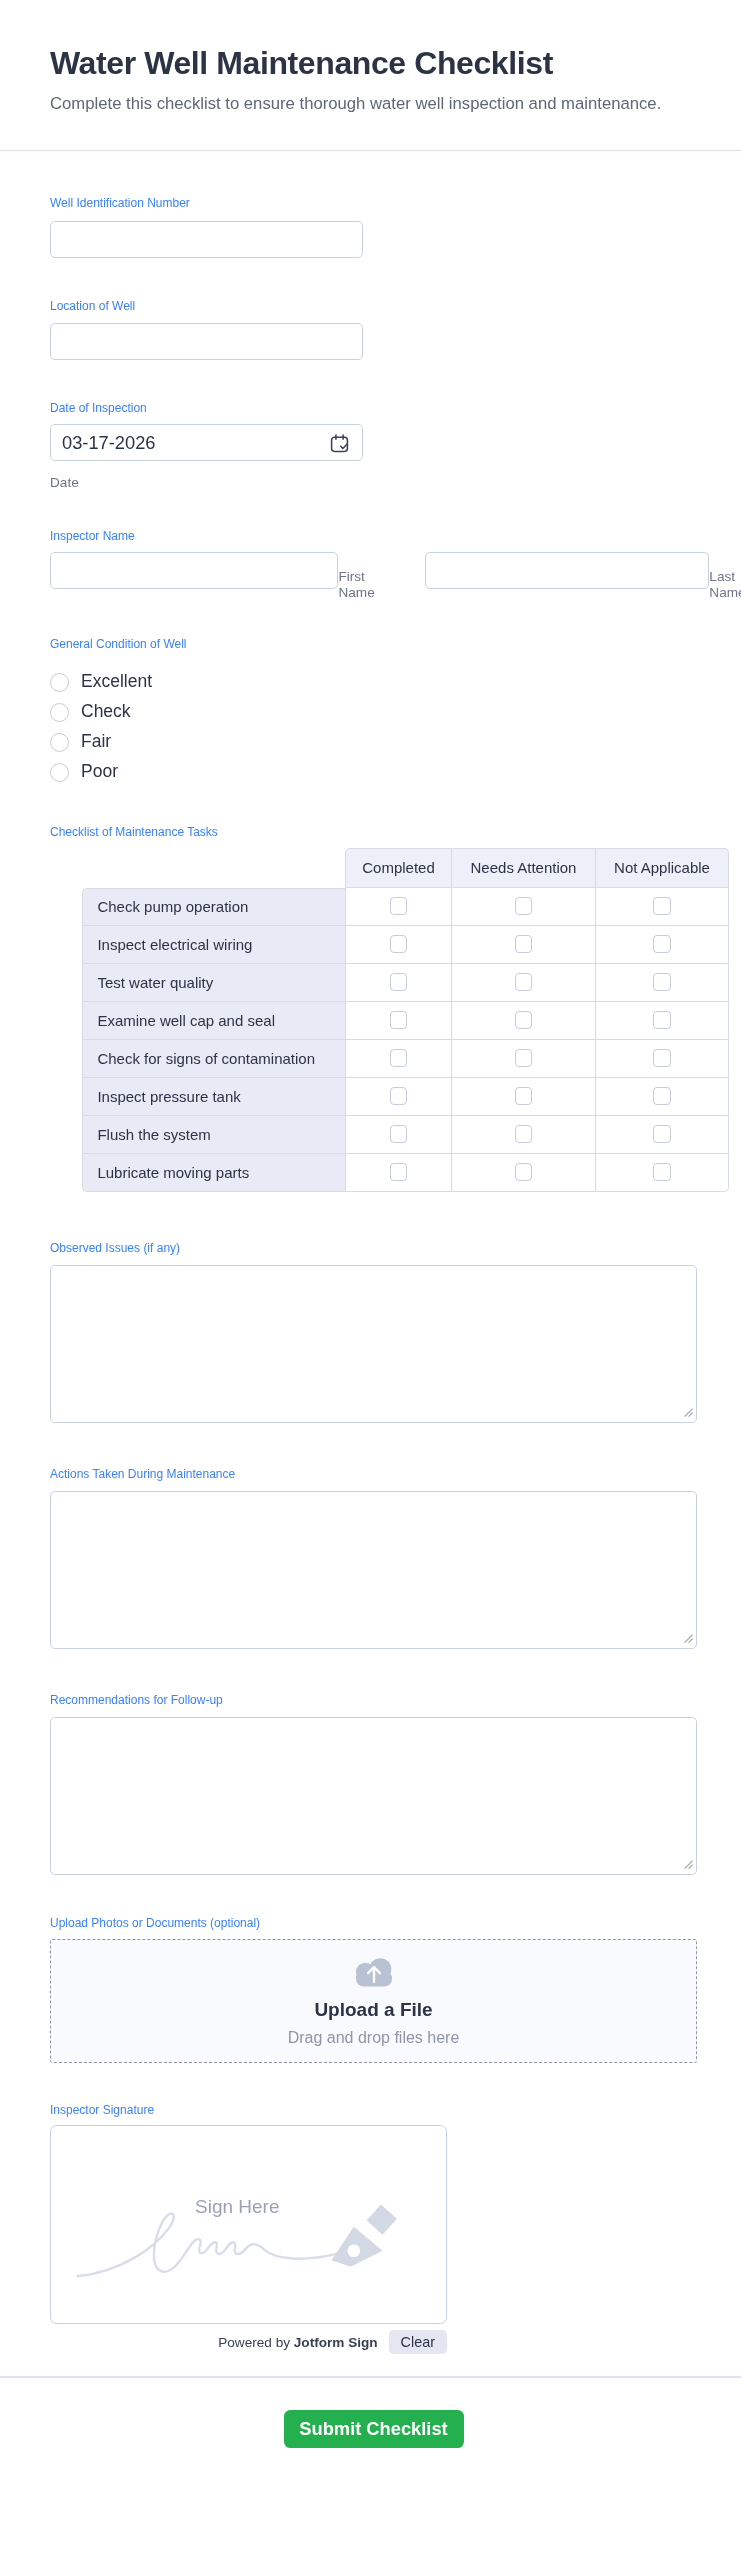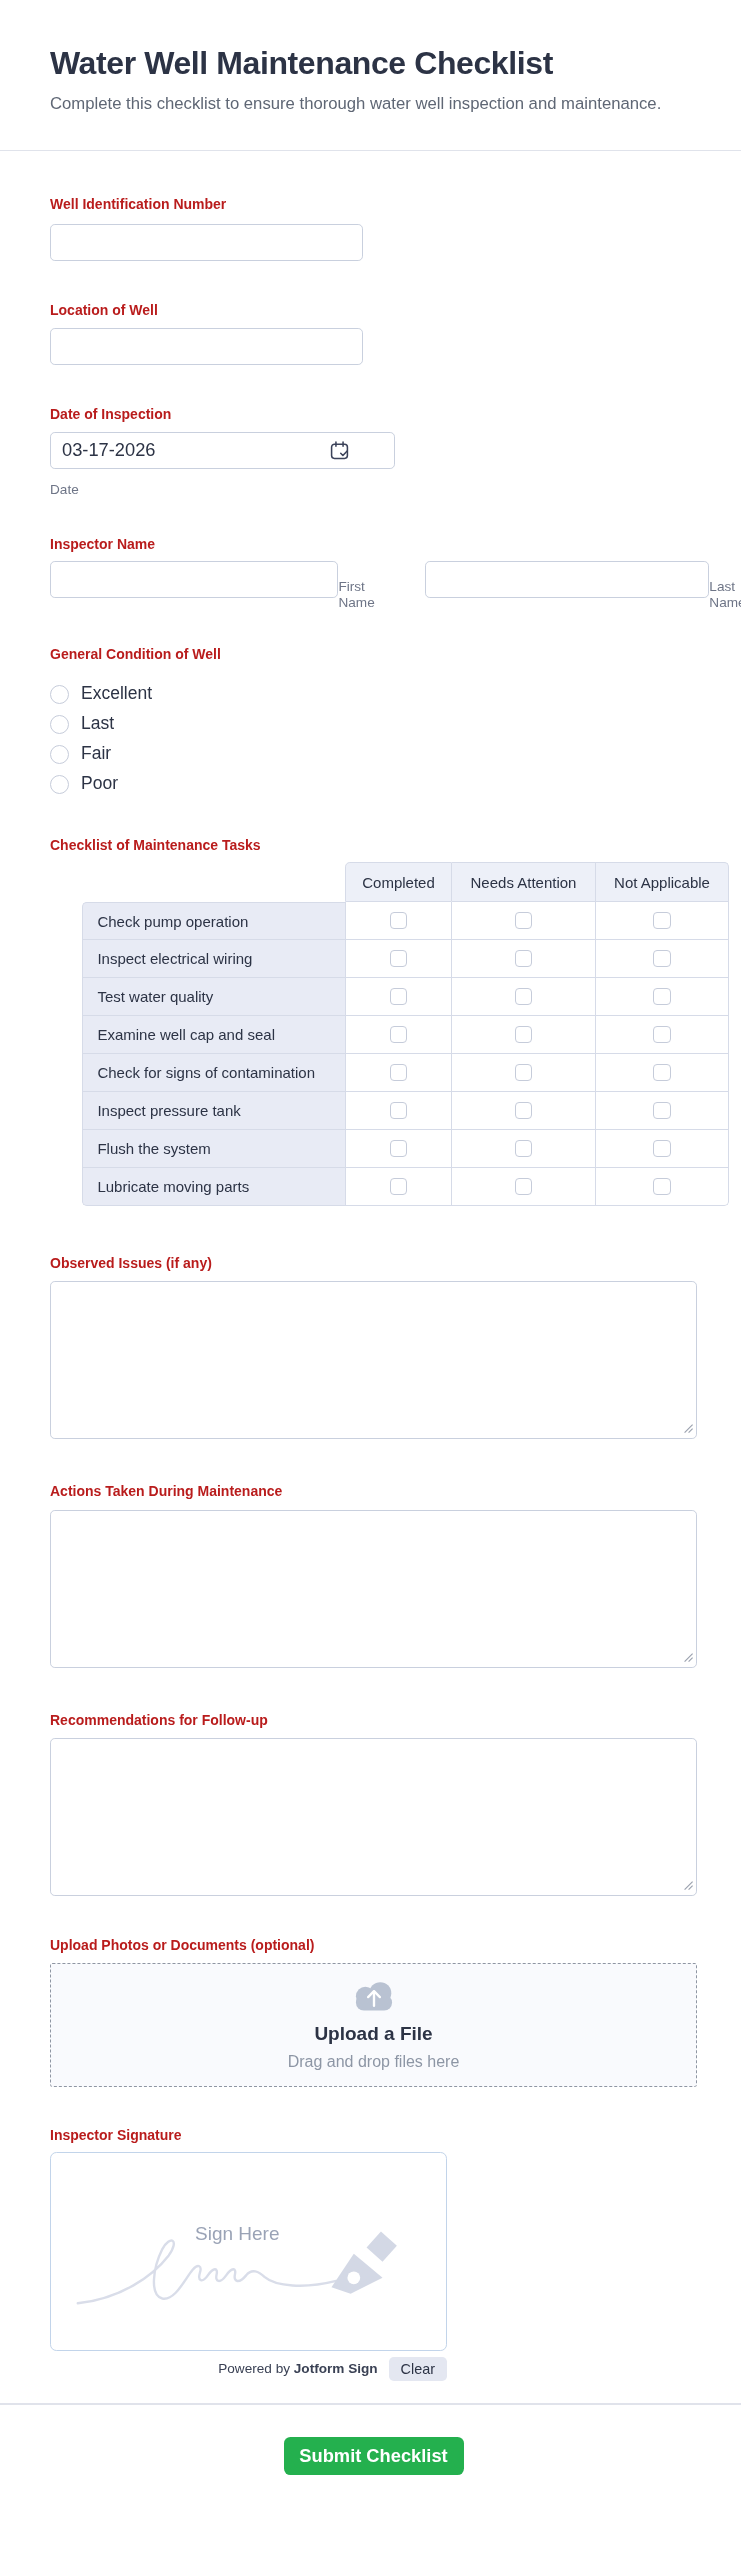--- a/index.html
+++ b/index.html
@@ -9,37 +9,37 @@
     font-family: "Liberation Sans", "DejaVu Sans", sans-serif;
     color: #2c3345;
   }
   .page { width: 742px; padding: 41px 45px 39px 50px; }
 
   .form-title { font-size: 32px; font-weight: 700; color: #2c3345; line-height: 1.1; margin-top: 4.8px; letter-spacing: -0.4px; }
   .form-subtitle { font-size: 16.7px; color: #5f6775; margin-top: 12.8px; line-height: 1.2; }
 
   .divider { height: 1.6px; background: #e0e3eb; margin-top: 36px; margin-left: -50px; margin-right: -45px; }
 
-  .q-label { font-size: 14px; font-weight: 700; color: #b91c1c; line-height: 1.2; }
+  .q-label { font-size: 12px; font-weight: 400; color: #3b82f6; line-height: 1.2; }
   .sub-label { font-size: 13.6px; color: #6e7587; line-height: 1.2; }
 
   .text-input {
     display: block; width: 313px; height: 37px;
     border: 1.2px solid #c9d0de; border-radius: 4.8px;
     background: #fff; font-size: 18.3px; color: #2c3345;
     padding: 0 11px; outline: none;
     font-family: "Liberation Sans", "DejaVu Sans", sans-serif;
   }
 
   .mt-label1 { margin-top: 45px; }
   .mt-input  { margin-top: 10.4px; }
 
   
   .date-wrap { position: relative; width: 313px; margin-top: 8.8px; }
-  .date-input { width: 345px; padding-right: 43px; }
+  .date-input { width: 313px; padding-right: 43px; }
   .date-icon { position: absolute; right: 12.8px; top: 8.8px; width: 21px; height: 21px; pointer-events: auto; cursor: pointer; }
   .date-sub { margin-top: 13.6px; }
 
   
   .name-row { display: flex; gap: 26px; margin-top: 8px; }
   .name-col { display: flex; flex-direction: row; }
   .name-col .text-input.last { width: 308px; }
   .name-col .sub-label { margin-top: 17.5px; }
 
   
@@ -160,21 +160,21 @@
   </div>
 
   <div class="q-label" style="margin-top:35px;">General Condition of Well</div>
   <div class="radio-group">
     <div class="radio-row">
       <span class="radio-circle"></span>
       <span class="radio-text">Excellent</span>
     </div>
     <div class="radio-row">
       <span class="radio-circle"></span>
-      <span class="radio-text">Last</span>
+      <span class="radio-text">Check</span>
     </div>
     <div class="radio-row">
       <span class="radio-circle"></span>
       <span class="radio-text">Fair</span>
     </div>
     <div class="radio-row">
       <span class="radio-circle"></span>
       <span class="radio-text">Poor</span>
     </div>
   </div>

